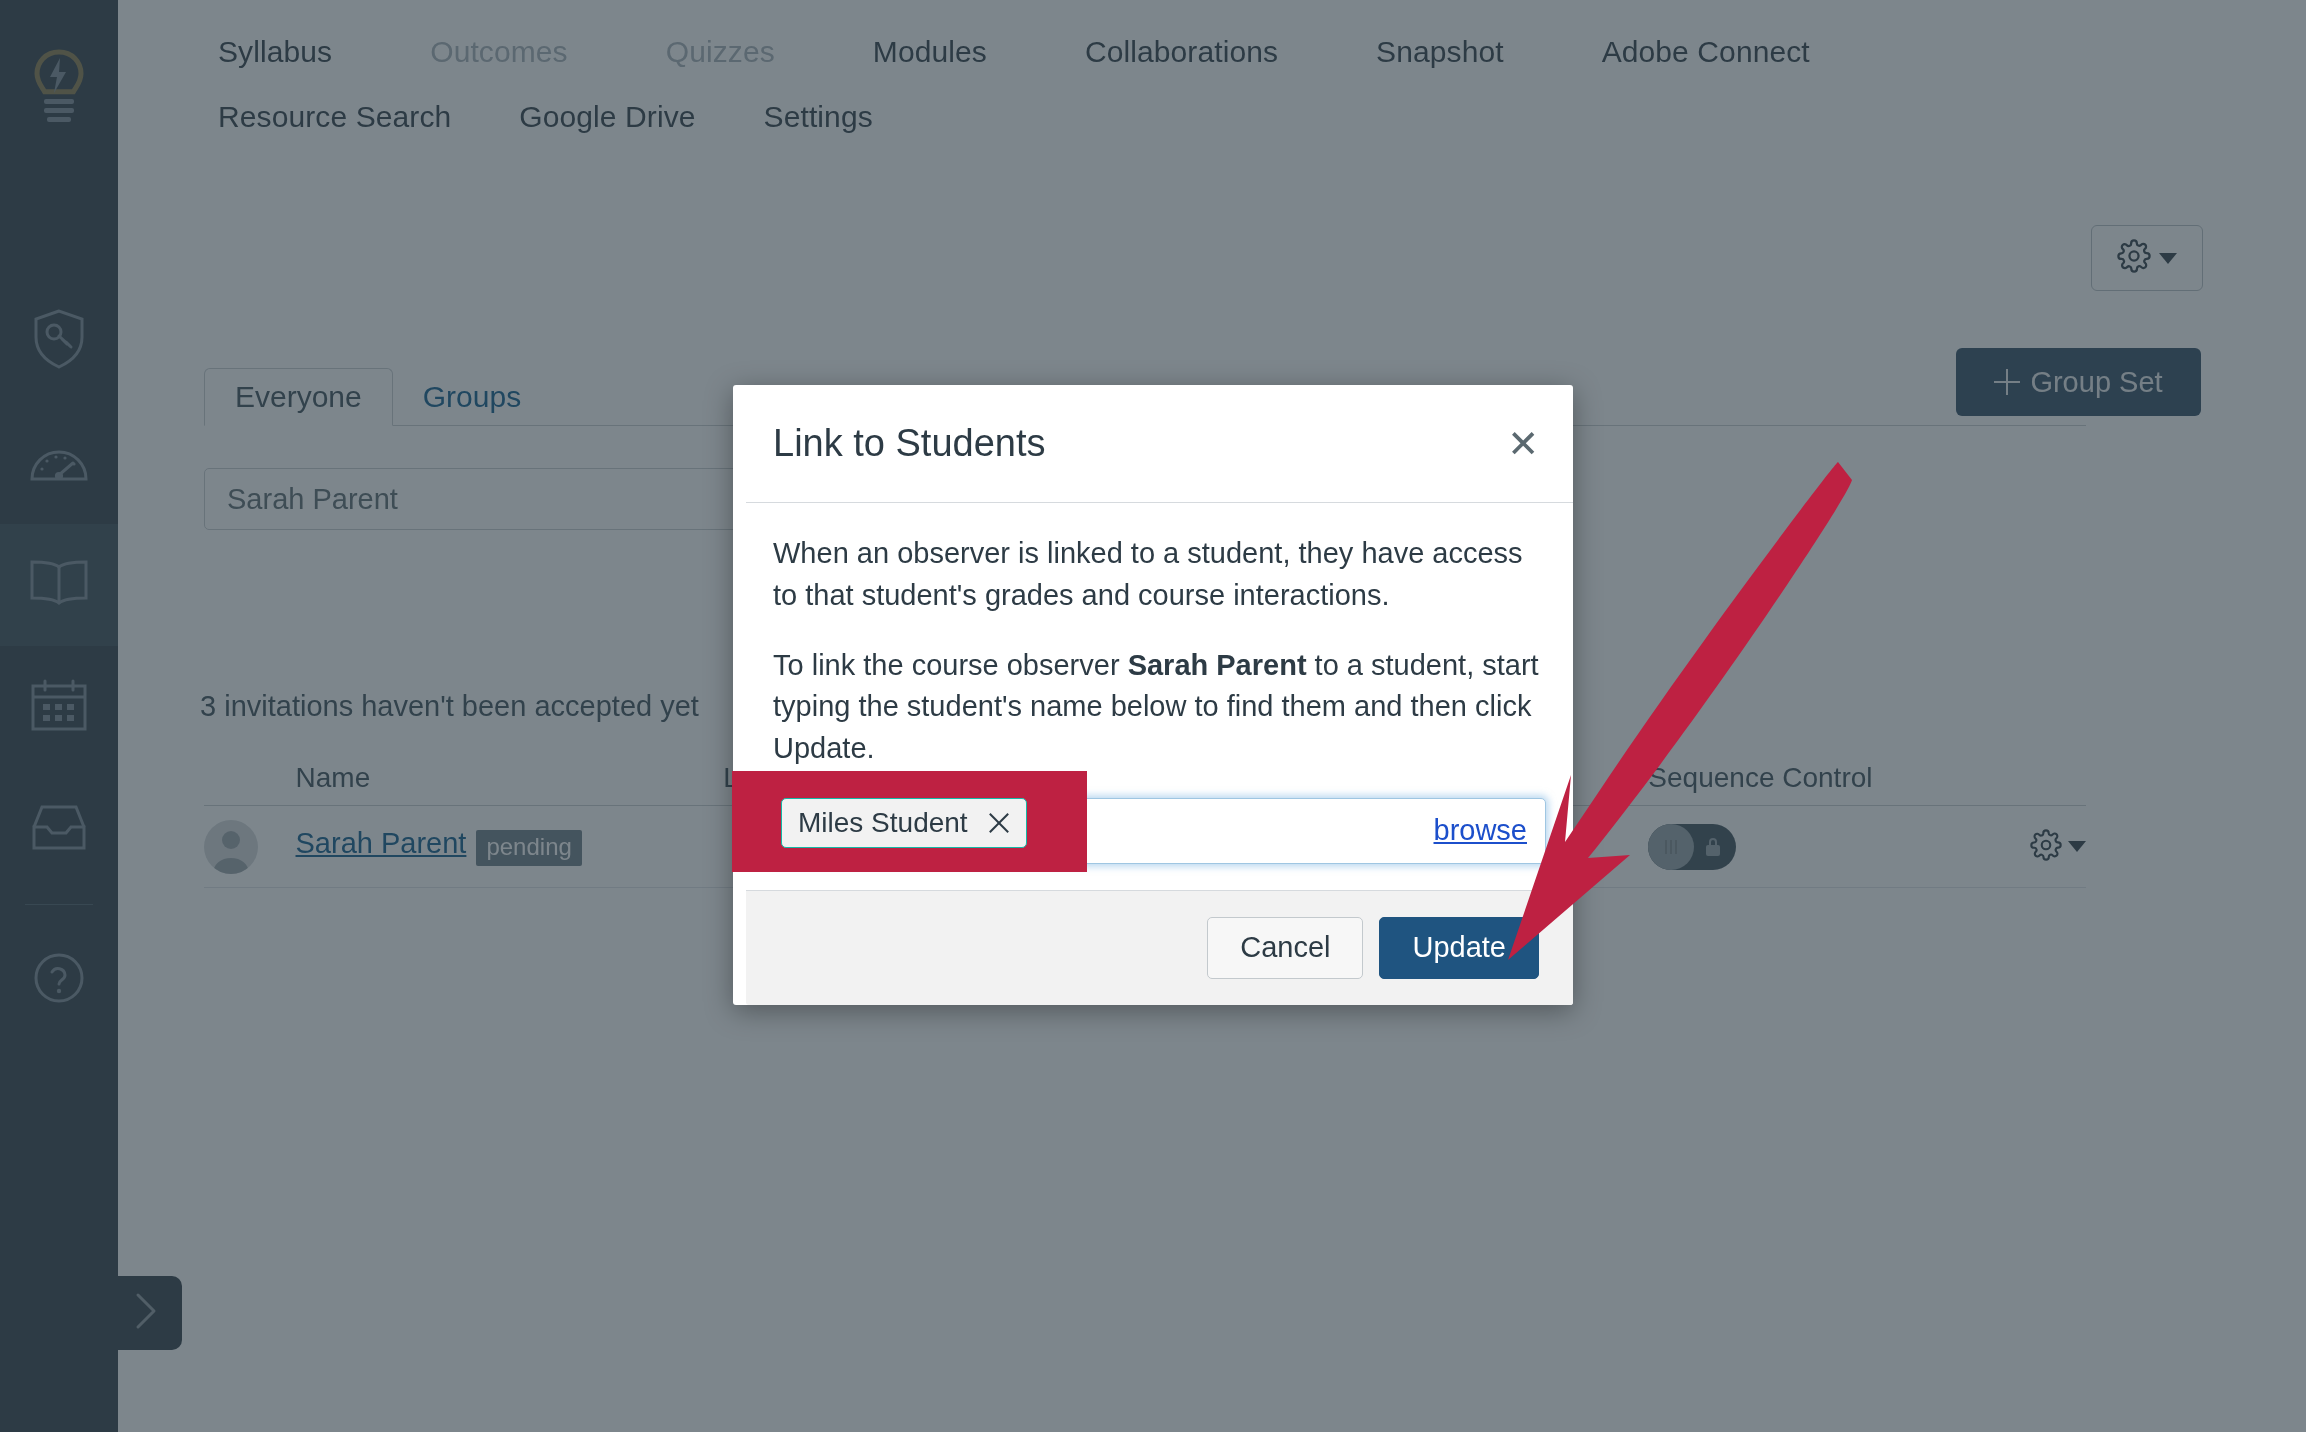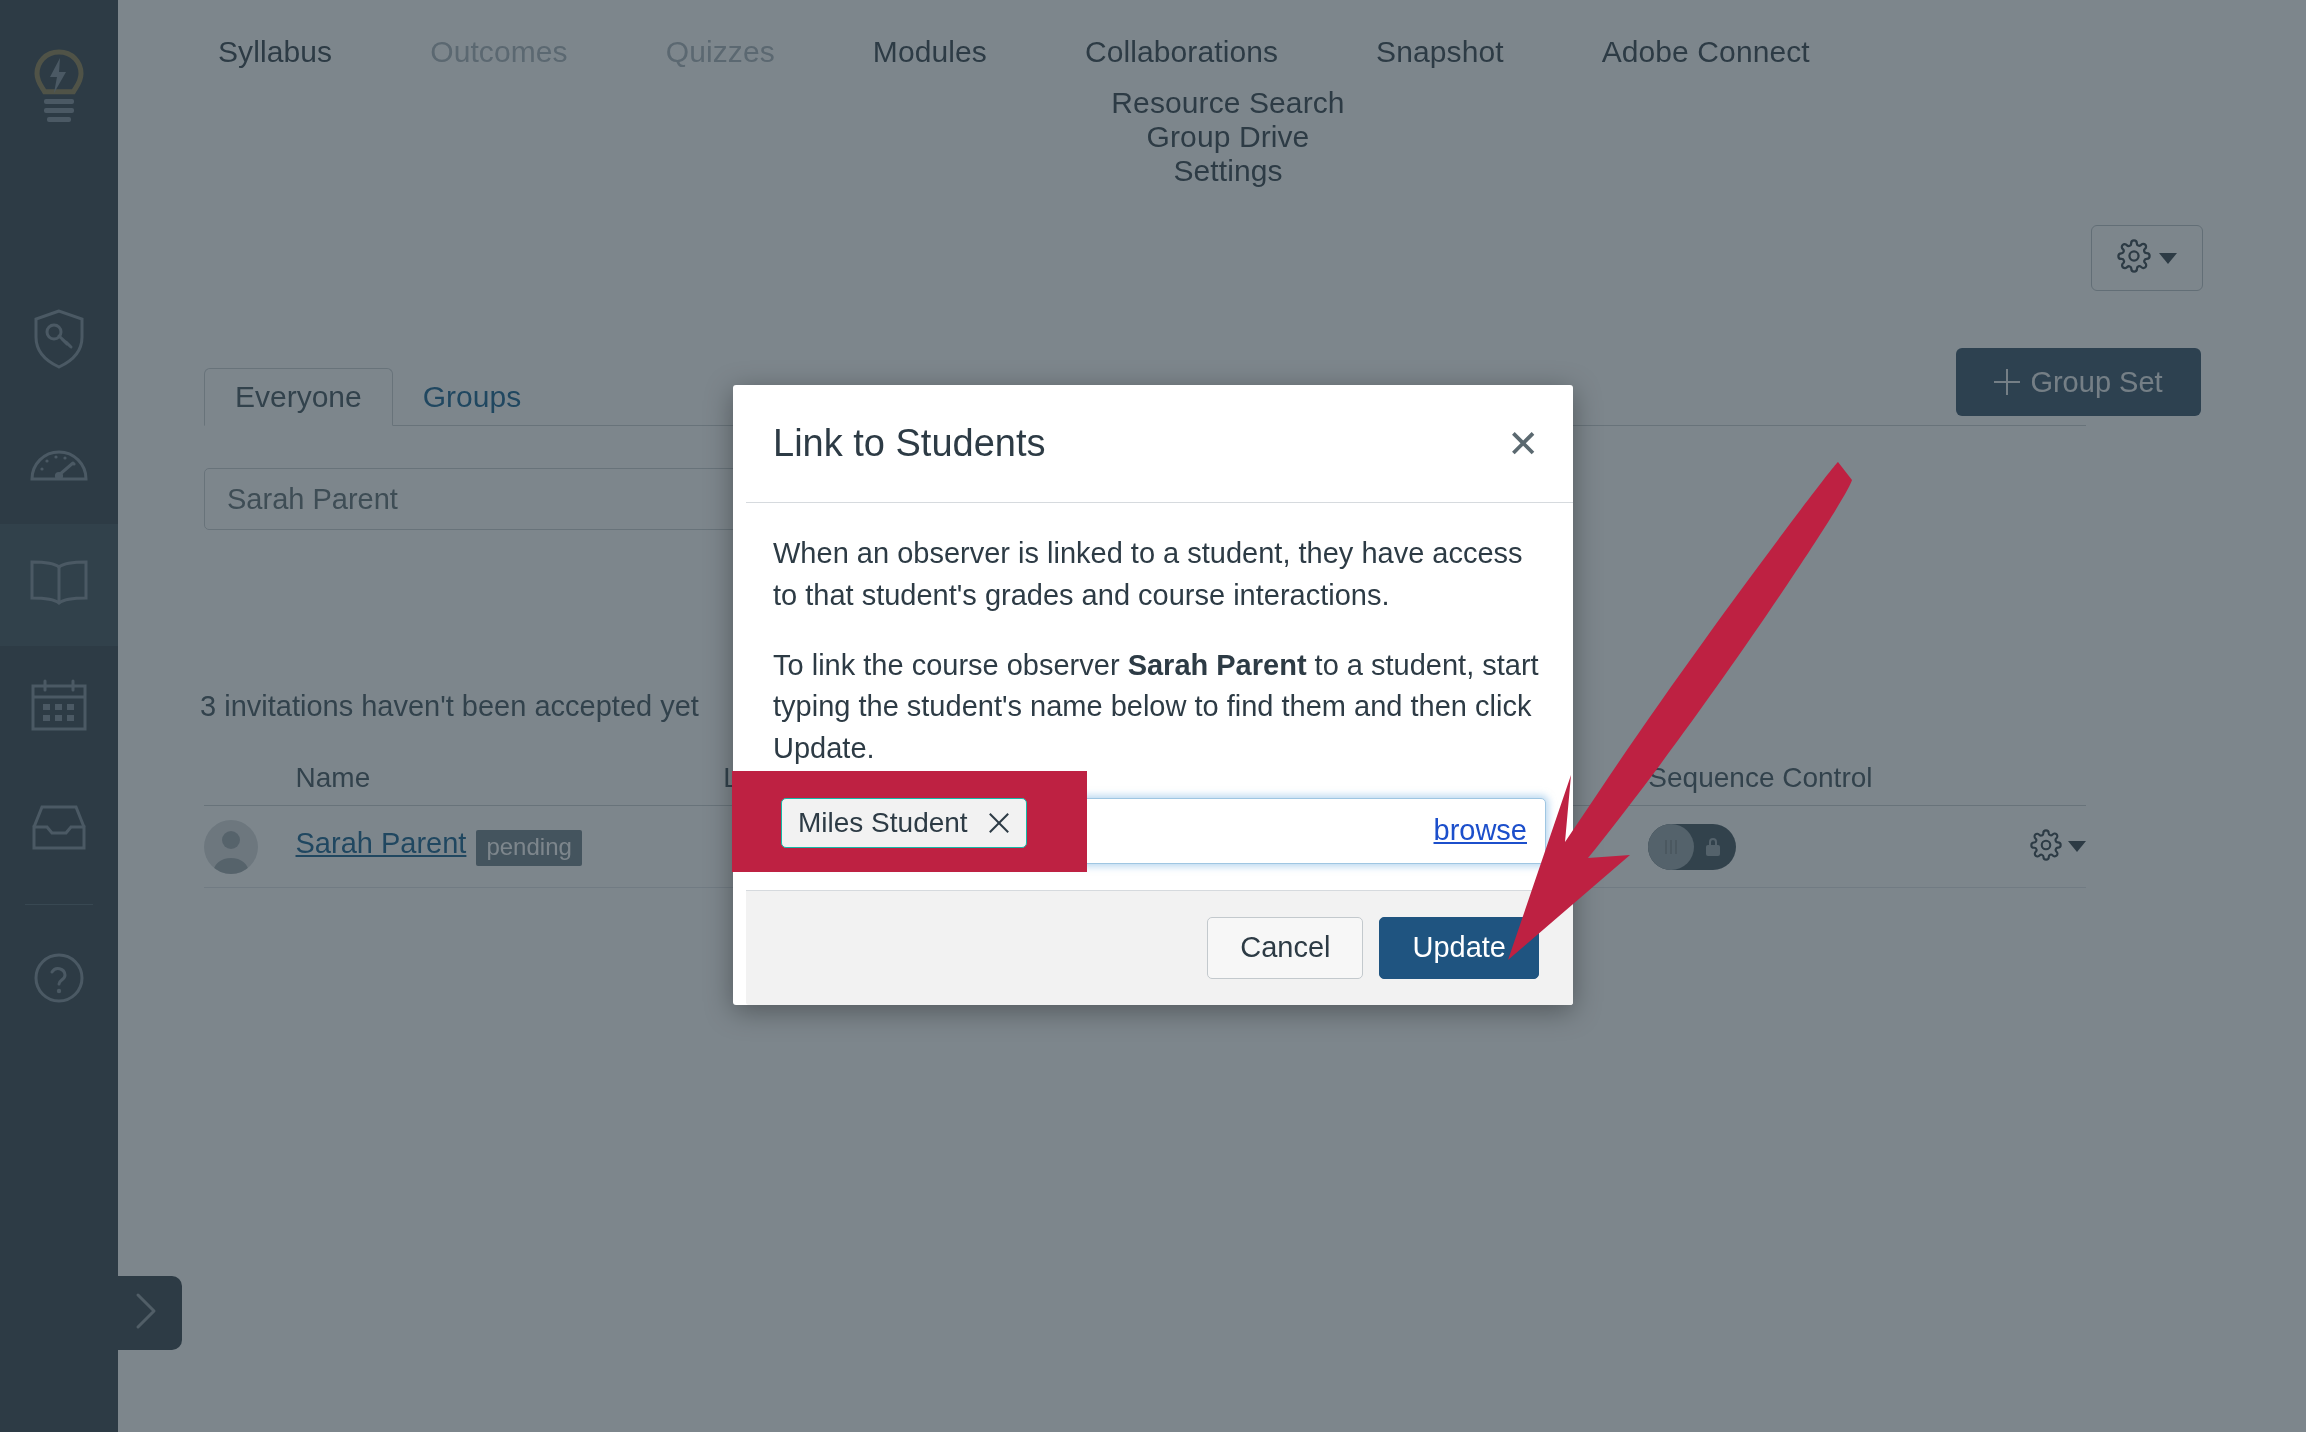--- a/index.html
+++ b/index.html
@@ -65,21 +65,21 @@
 
   .topnav {
     position: absolute; left: 0; top: 0; width: 2188px;
     padding: 18px 0 0 0;
   }
   .topnav-row {
     display: flex; align-items: center;
     padding-left: 100px;
     height: 68px;
   }
-  .topnav-row.second { height: 62px; flex-direction: column; }
+  .topnav-row.second { height: 62px; }
   .topnav-link {
     font-size: 30px; color: #2d3b45;
     margin-right: 98px;
     white-space: nowrap;
     letter-spacing: .1px;
   }
   .topnav-link.second-row { margin-right: 68px; }
   .topnav-link.muted { color: #a7b0b7; }
 
   
@@ -327,21 +327,21 @@
           <span class="topnav-link">Syllabus</span>
           <span class="topnav-link muted">Outcomes</span>
           <span class="topnav-link muted">Quizzes</span>
           <span class="topnav-link">Modules</span>
           <span class="topnav-link">Collaborations</span>
           <span class="topnav-link">Snapshot</span>
           <span class="topnav-link">Adobe Connect</span>
         </div>
         <div class="topnav-row second">
           <span class="topnav-link second-row">Resource Search</span>
-          <span class="topnav-link second-row">Group Drive</span>
+          <span class="topnav-link second-row">Google Drive</span>
           <span class="topnav-link second-row">Settings</span>
         </div>
       </div>
 
       <div class="gear-btn">
         <span>
           <svg width="34" height="34" viewBox="0 0 24 24" fill="none" stroke="#2d3b45" stroke-width="1.6">
             <circle cx="12" cy="12" r="3.2"></circle>
             <path d="M19.4 15a1.6 1.6 0 00.3 1.8l.1.1a2 2 0 11-2.8 2.8l-.1-.1a1.6 1.6 0 00-1.8-.3 1.6 1.6 0 00-1 1.5V21a2 2 0 11-4 0v-.1a1.6 1.6 0 00-1-1.5 1.6 1.6 0 00-1.8.3l-.1.1a2 2 0 11-2.8-2.8l.1-.1a1.6 1.6 0 00.3-1.8 1.6 1.6 0 00-1.5-1H3a2 2 0 110-4h.1a1.6 1.6 0 001.5-1 1.6 1.6 0 00-.3-1.8l-.1-.1a2 2 0 112.8-2.8l.1.1a1.6 1.6 0 001.8.3H9a1.6 1.6 0 001-1.5V3a2 2 0 114 0v.1a1.6 1.6 0 001 1.5 1.6 1.6 0 001.8-.3l.1-.1a2 2 0 112.8 2.8l-.1.1a1.6 1.6 0 00-.3 1.8V9a1.6 1.6 0 001.5 1H21a2 2 0 110 4h-.1a1.6 1.6 0 00-1.5 1z"></path>
           </svg>

